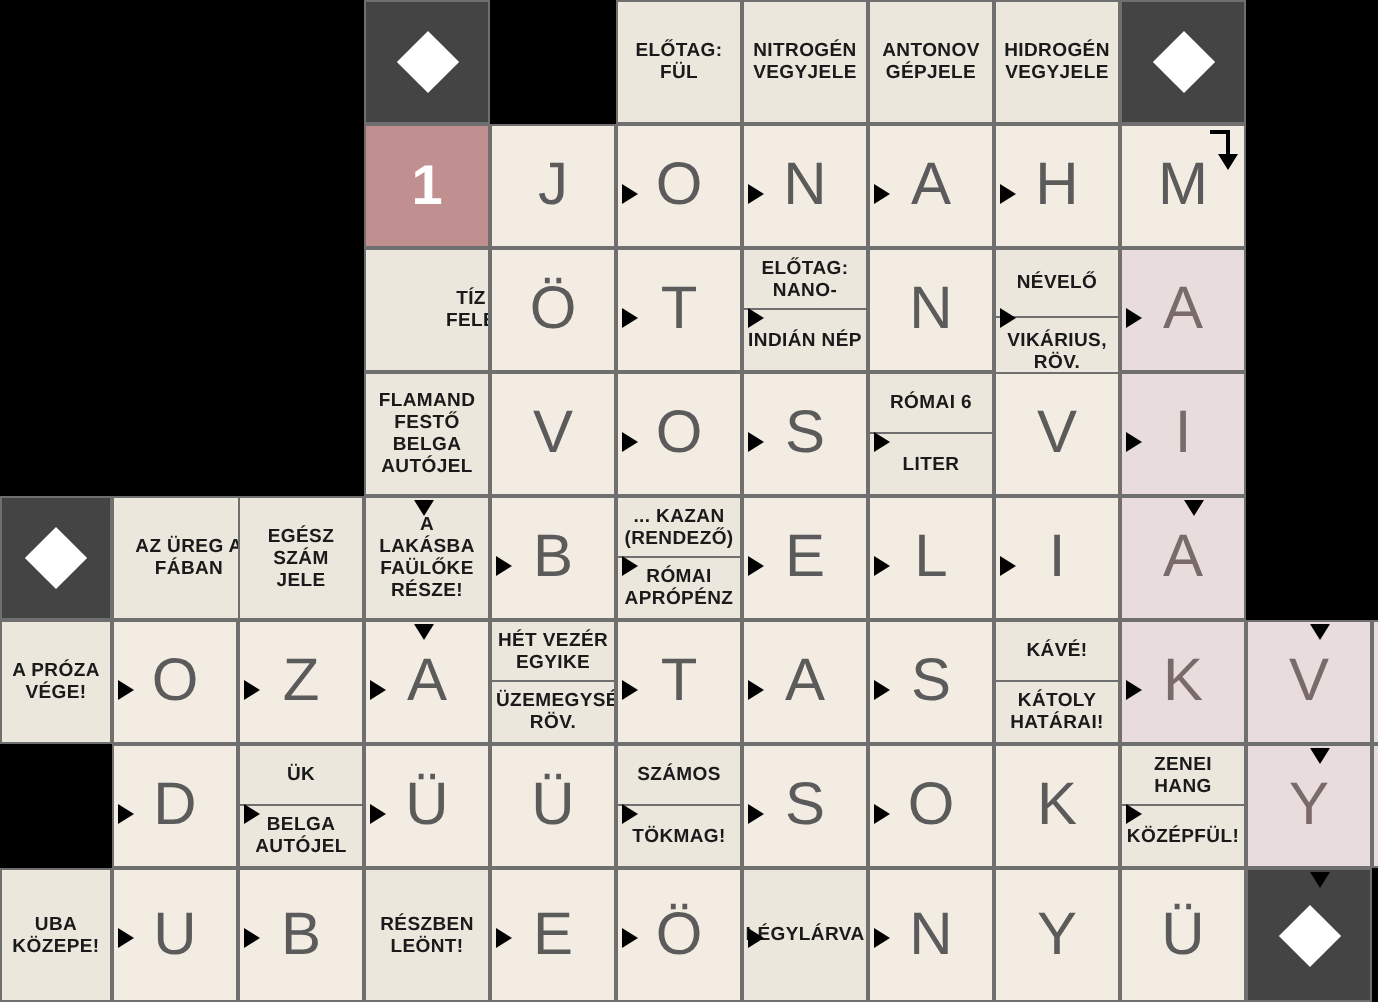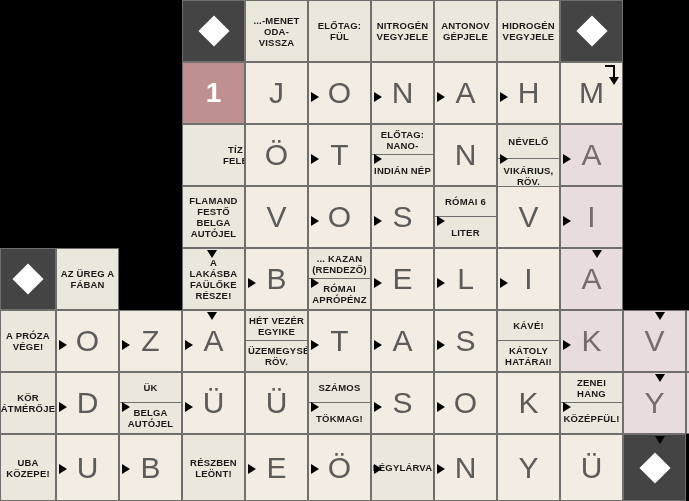--- a/index.html
+++ b/index.html
@@ -33,24 +33,20 @@
 
 <div id="grid">
     <div class="cell black" style="left: 623px; top: 434px; width: 66px; height: 67px;"></div>
     <div class="cell black" style="left: 0px; top: 310px; width: 0px; height: 0px;"></div>
     <div class="cell black" style="left: 623px; top: 124px; width: 0px; height: 0px;"></div>
     <div class="cell black" style="left: 623px; top: 62px; width: 66px; height: 62px;"></div>
     <div class="cell black" style="left: 0px; top: 0px; width: 245px; height: 248px;"></div>
     <div class="cell dark" id="c-r0-c3" style="left: 182px; top: 0px; width: 63px; height: 62px;">
       <div class="diamond"></div>
     </div>
-    <div class="cell clue" id="c-r0-c4" style="left: 245px; top: 0px; width: 63px; height: 62px;">
-      <div>...-MENET</div>
-      <div>ODA-VISSZA</div>
-    </div>
     <div class="cell clue" id="c-r0-c5" style="left: 308px; top: 0px; width: 63px; height: 62px;">
       <div>ELŐTAG: FÜL</div>
     </div>
     <div class="cell clue" id="c-r0-c6" style="left: 371px; top: 0px; width: 63px; height: 62px;">
       <div>NITROGÉN</div>
       <div>VEGYJELE</div>
     </div>
     <div class="cell clue" id="c-r0-c7" style="left: 434px; top: 0px; width: 63px; height: 62px;">
       <div>ANTONOV</div>
       <div>GÉPJELE</div>
@@ -158,23 +154,27 @@
     </div>
     <div class="cell letter" id="c-r3-c8" style="left: 497px; top: 186px; width: 63px; height: 62px;">
       <span>V</span>
     </div>
     <div class="cell letter pink" id="c-r3-c9" style="left: 560px; top: 186px; width: 63px; height: 62px;">
       <span>I</span>
     </div>
     <div class="cell dark" id="c-r4-c0" style="left: 0px; top: 248px; width: 56px; height: 62px;">
       <div class="diamond"></div>
     </div>
-    <div class="cell clue" id="c-r4-c1" style="left: 56px; top: 248px; width: 63px; height: 62px;">
+    <div class="cell clue" id="c-r4-c1" style="left: 56px; top: 248px; width: 77px; height: 62px;">
       <div>AZ ÜREG A</div>
       <div>FÁBAN</div>
+    </div>
+    <div class="cell clue" id="c-r4-c2" style="left: 119px; top: 248px; width: 63px; height: 62px;">
+      <div>EGÉSZ SZÁM</div>
+      <div>JELE</div>
     </div>
     <div class="cell clue" id="c-r4-c3" style="left: 182px; top: 248px; width: 63px; height: 62px;">
       <div>A LAKÁSBA</div>
       <div>FAÜLŐKE</div>
       <div>RÉSZE!</div>
     </div>
     <div class="cell letter" id="c-r4-c4" style="left: 245px; top: 248px; width: 63px; height: 62px;">
       <span>B</span>
     </div>
     <div class="cell clue split" id="c-r4-c5" style="left: 308px; top: 248px; width: 63px; height: 62px;">
@@ -252,24 +252,20 @@
         </div>
       </div>
     </div>
     <div class="cell letter pink" id="c-r5-c9" style="left: 560px; top: 310px; width: 63px; height: 62px;">
       <span>K</span>
     </div>
     <div class="cell letter pink" id="c-r5-c10" style="left: 623px; top: 310px; width: 63px; height: 62px;">
       <span>V</span>
     </div>
     <div class="cell letter pink" id="c-r5-c11" style="left: 686px; top: 310px; width: 63px; height: 62px;"></div>
-    <div class="cell clue" id="c-r6-c0" style="left: 0px; top: 372px; width: 56px; height: 62px;">
-      <div>KÖR</div>
-      <div>ÁTMÉRŐJE</div>
-    </div>
     <div class="cell letter" id="c-r6-c1" style="left: 56px; top: 372px; width: 63px; height: 62px;">
       <span>D</span>
     </div>
     <div class="cell clue split" id="c-r6-c2" style="left: 119px; top: 372px; width: 63px; height: 62px;">
       <div class="half top">
         <div style="width: 100%;">
           <div>ÜK</div>
         </div>
       </div>
       <div class="half">

